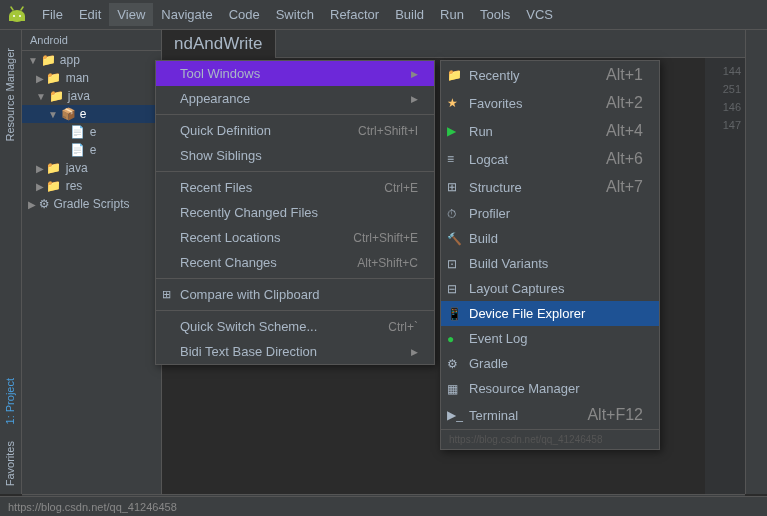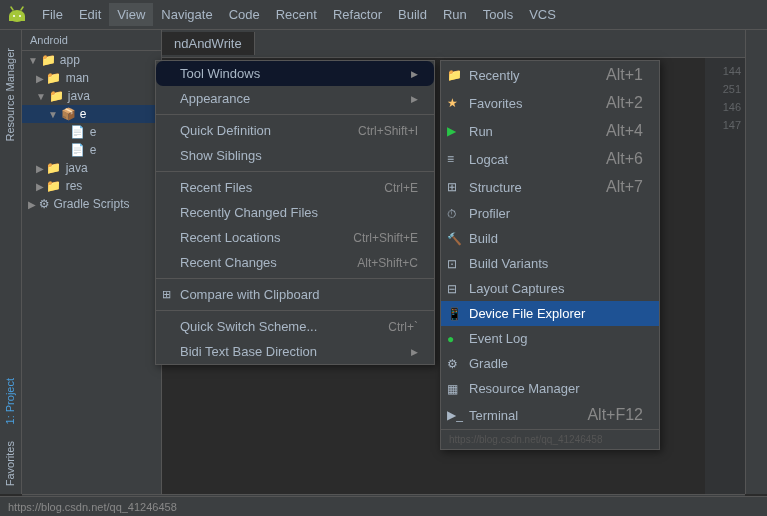--- a/index.html
+++ b/index.html
@@ -113,22 +113,21 @@
       color: #888;
       font-size: 12px;
       margin-left: 4px;
     }
     .menu-dropdown-separator {
       height: 1px;
       background: #555;
       margin: 3px 0;
     }
     .menu-dropdown-item.tool-windows-item {
-      background: #0f172a;
-      border-radius: 7px;
+      background: #6d28d9;
     }
     .menu-dropdown-item .item-icon {
       position: absolute;
       left: 6px;
       font-size: 11px;
     }
 
     
     .submenu-tool-windows {
       position: absolute;
@@ -176,21 +175,21 @@
       <circle cx="12" cy="10" r="1" fill="#fff"></circle>
       <line x1="5" y1="4" x2="3" y2="1" stroke="#A4C639" stroke-width="1.5" stroke-linecap="round"></line>
       <line x1="13" y1="4" x2="15" y2="1" stroke="#A4C639" stroke-width="1.5" stroke-linecap="round"></line>
     </svg>
   </div>
   <div class="menu-item-top">File</div>
   <div class="menu-item-top">Edit</div>
   <div class="menu-item-top active">View</div>
   <div class="menu-item-top">Navigate</div>
   <div class="menu-item-top">Code</div>
-  <div class="menu-item-top">Recent</div>
+  <div class="menu-item-top">Switch</div>
   <div class="menu-item-top">Refactor</div>
   <div class="menu-item-top">Build</div>
   <div class="menu-item-top">Run</div>
   <div class="menu-item-top">Tools</div>
   <div class="menu-item-top">VCS</div>
 </div>
 
 <div class="main-area">
 
   <div style="position:absolute;left:0;top:0;bottom:22px;width:22px;background:#3c3f41;border-right:1px solid #555;z-index:5;display:flex;flex-direction:column;">
@@ -246,21 +245,21 @@
     <div class="tree-item">
       <span class="tree-arrow">▶</span>
       <span class="tree-icon" style="color:#a9b7c6;">⚙</span>
       <span>Gradle Scripts</span>
     </div>
   </div>
 
   <div style="position:absolute;left:162px;top:0;right:22px;bottom:22px;background:#2b2b2b;">
 
     <div style="height:28px;background:#3c3f41;border-bottom:1px solid #555;display:flex;align-items:center;">
-      <div style="padding:4px 12px;background:#2b2b2b;border-right:1px solid #555;font-size:13px;color:#a9b7c6;">
+      <div style="padding:4px 12px;background:#2b2b2b;border-right:1px solid #555;font-size:17px;color:#a9b7c6;">
         <span>ndAndWrite</span>
       </div>
     </div>
 
     <div style="position:absolute;right:0;top:28px;bottom:0;width:40px;background:#313335;padding:4px 4px;font-size:11px;color:#606366;text-align:right;line-height:18px;">
       <div>144</div>
       <div>251</div>
       <div>146</div>
       <div>147</div>
     </div>

